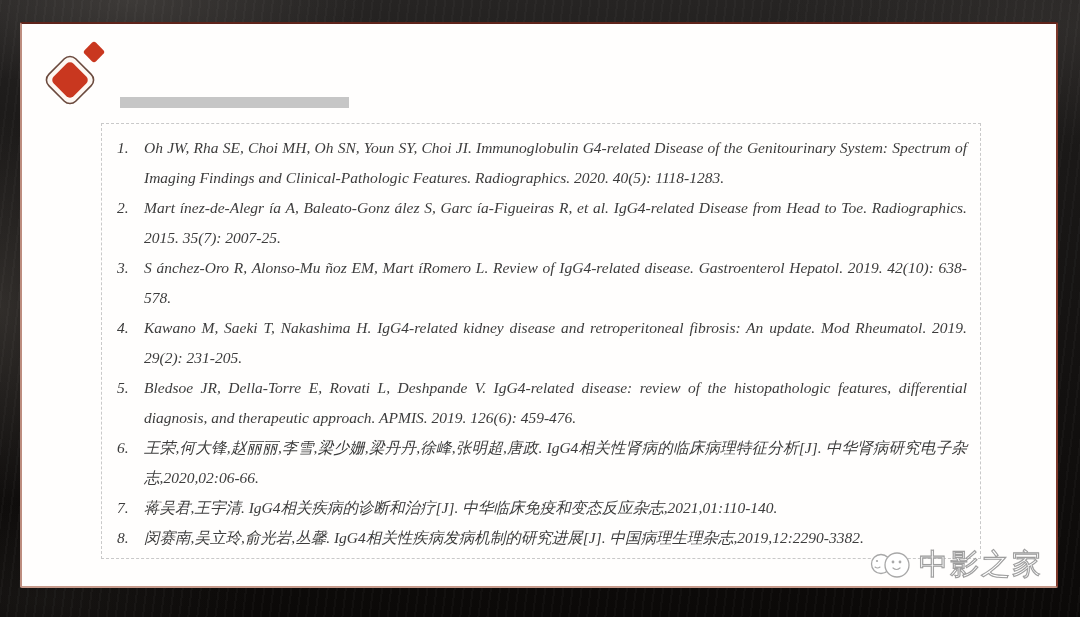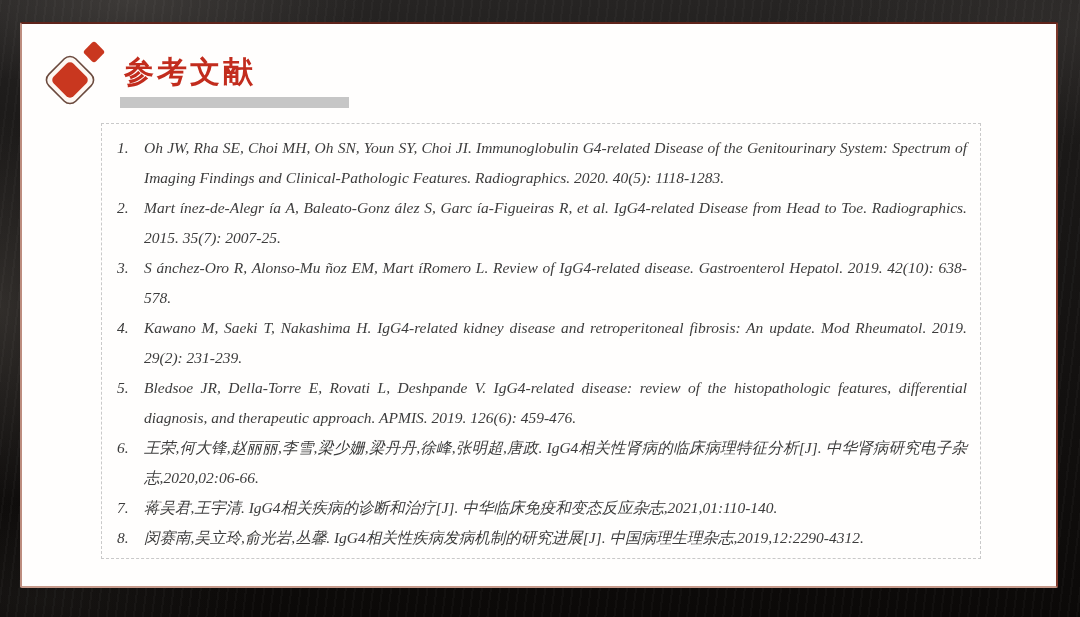--- a/index.html
+++ b/index.html
@@ -136,54 +136,65 @@
     <svg class="logo" viewBox="0 0 80 80" aria-hidden="true">
       <g transform="translate(34,46) rotate(45)">
         <rect x="-19" y="-19" width="38" height="38" rx="8" fill="#fdf7f2" stroke="#6b4a3e" stroke-width="1.6"></rect>
         <rect x="-14" y="-14" width="28" height="28" rx="5" fill="#c9371f"></rect>
       </g>
       <g transform="translate(58,18) rotate(45)">
         <rect x="-8" y="-8" width="16" height="16" rx="3" fill="#c9371f"></rect>
       </g>
     </svg>
 
-    <div class="slide-title">参考文献</div>
     <div class="title-bar"></div>
 
     <div class="ref-box">
       <ol class="ref-list">
         <li class="ref-item">
           <span class="ref-num">1.</span>
           <span class="ref-text">Oh JW, Rha SE, Choi MH, Oh SN, Youn SY, Choi JI. Immunoglobulin G4-related Disease of the Genitourinary System: Spectrum of Imaging Findings and Clinical-Pathologic Features. Radiographics. 2020. 40(5): 1118-1283.</span>
         </li>
         <li class="ref-item">
           <span class="ref-num">2.</span>
           <span class="ref-text">Mart ínez-de-Alegr ía A, Baleato-Gonz ález S, Garc ía-Figueiras R, et al. IgG4-related Disease from Head to Toe. Radiographics. 2015. 35(7): 2007-25.</span>
         </li>
         <li class="ref-item">
           <span class="ref-num">3.</span>
           <span class="ref-text">S ánchez-Oro R, Alonso-Mu ñoz EM, Mart íRomero L. Review of IgG4-related disease. Gastroenterol Hepatol. 2019. 42(10): 638-578.</span>
         </li>
         <li class="ref-item">
           <span class="ref-num">4.</span>
-          <span class="ref-text">Kawano M, Saeki T, Nakashima H. IgG4-related kidney disease and retroperitoneal fibrosis: An update. Mod Rheumatol. 2019. 29(2): 231-239.</span>
+          <span class="ref-text">Kawano M, Saeki T, Nakashima H. IgG4-related kidney disease and retroperitoneal fibrosis: An update. Mod Rheumatol. 2019. 29(2): 231-205.</span>
         </li>
         <li class="ref-item">
           <span class="ref-num">5.</span>
           <span class="ref-text">Bledsoe JR, Della-Torre E, Rovati L, Deshpande V. IgG4-related disease: review of the histopathologic features, differential diagnosis, and therapeutic approach. APMIS. 2019. 126(6): 459-476.</span>
         </li>
         <li class="ref-item">
           <span class="ref-num">6.</span>
           <span class="ref-text">王荣,何大锋,赵丽丽,李雪,梁少姗,梁丹丹,徐峰,张明超,唐政. IgG4相关性肾病的临床病理特征分析[J]. 中华肾病研究电子杂志,2020,02:06-66.</span>
         </li>
         <li class="ref-item">
           <span class="ref-num">7.</span>
           <span class="ref-text">蒋吴君,王宇清. IgG4相关疾病的诊断和治疗[J]. 中华临床免疫和变态反应杂志,2021,01:110-140.</span>
         </li>
         <li class="ref-item">
           <span class="ref-num">8.</span>
-          <span class="ref-text">闵赛南,吴立玲,俞光岩,丛馨. IgG4相关性疾病发病机制的研究进展[J]. 中国病理生理杂志,2019,12:2290-4312.</span>
+          <span class="ref-text">闵赛南,吴立玲,俞光岩,丛馨. IgG4相关性疾病发病机制的研究进展[J]. 中国病理生理杂志,2019,12:2290-3382.</span>
         </li>
       </ol>
     </div>
   </div>
 
+  <div class="watermark">
+    <svg class="wm-logo" viewBox="0 0 46 34" aria-hidden="true">
+      <circle cx="13" cy="16" r="9.5" fill="#ffffff" stroke="#a8a8a8" stroke-width="1.3"></circle>
+      <circle cx="29" cy="17" r="12" fill="#ffffff" stroke="#a8a8a8" stroke-width="1.3"></circle>
+      <circle cx="25" cy="14" r="1.4" fill="#a8a8a8"></circle>
+      <circle cx="32" cy="14" r="1.4" fill="#a8a8a8"></circle>
+      <path d="M25 20 q3.5 3 7 0" fill="none" stroke="#a8a8a8" stroke-width="1.2" stroke-linecap="round"></path>
+      <circle cx="9" cy="13" r="1.1" fill="#a8a8a8"></circle>
+      <path d="M7 19 q2.5 2 5 0" fill="none" stroke="#a8a8a8" stroke-width="1.1" stroke-linecap="round"></path>
+    </svg>
+    <span class="wm-text">中影之家</span>
+  </div>
 </div>
 
 </body></html>

